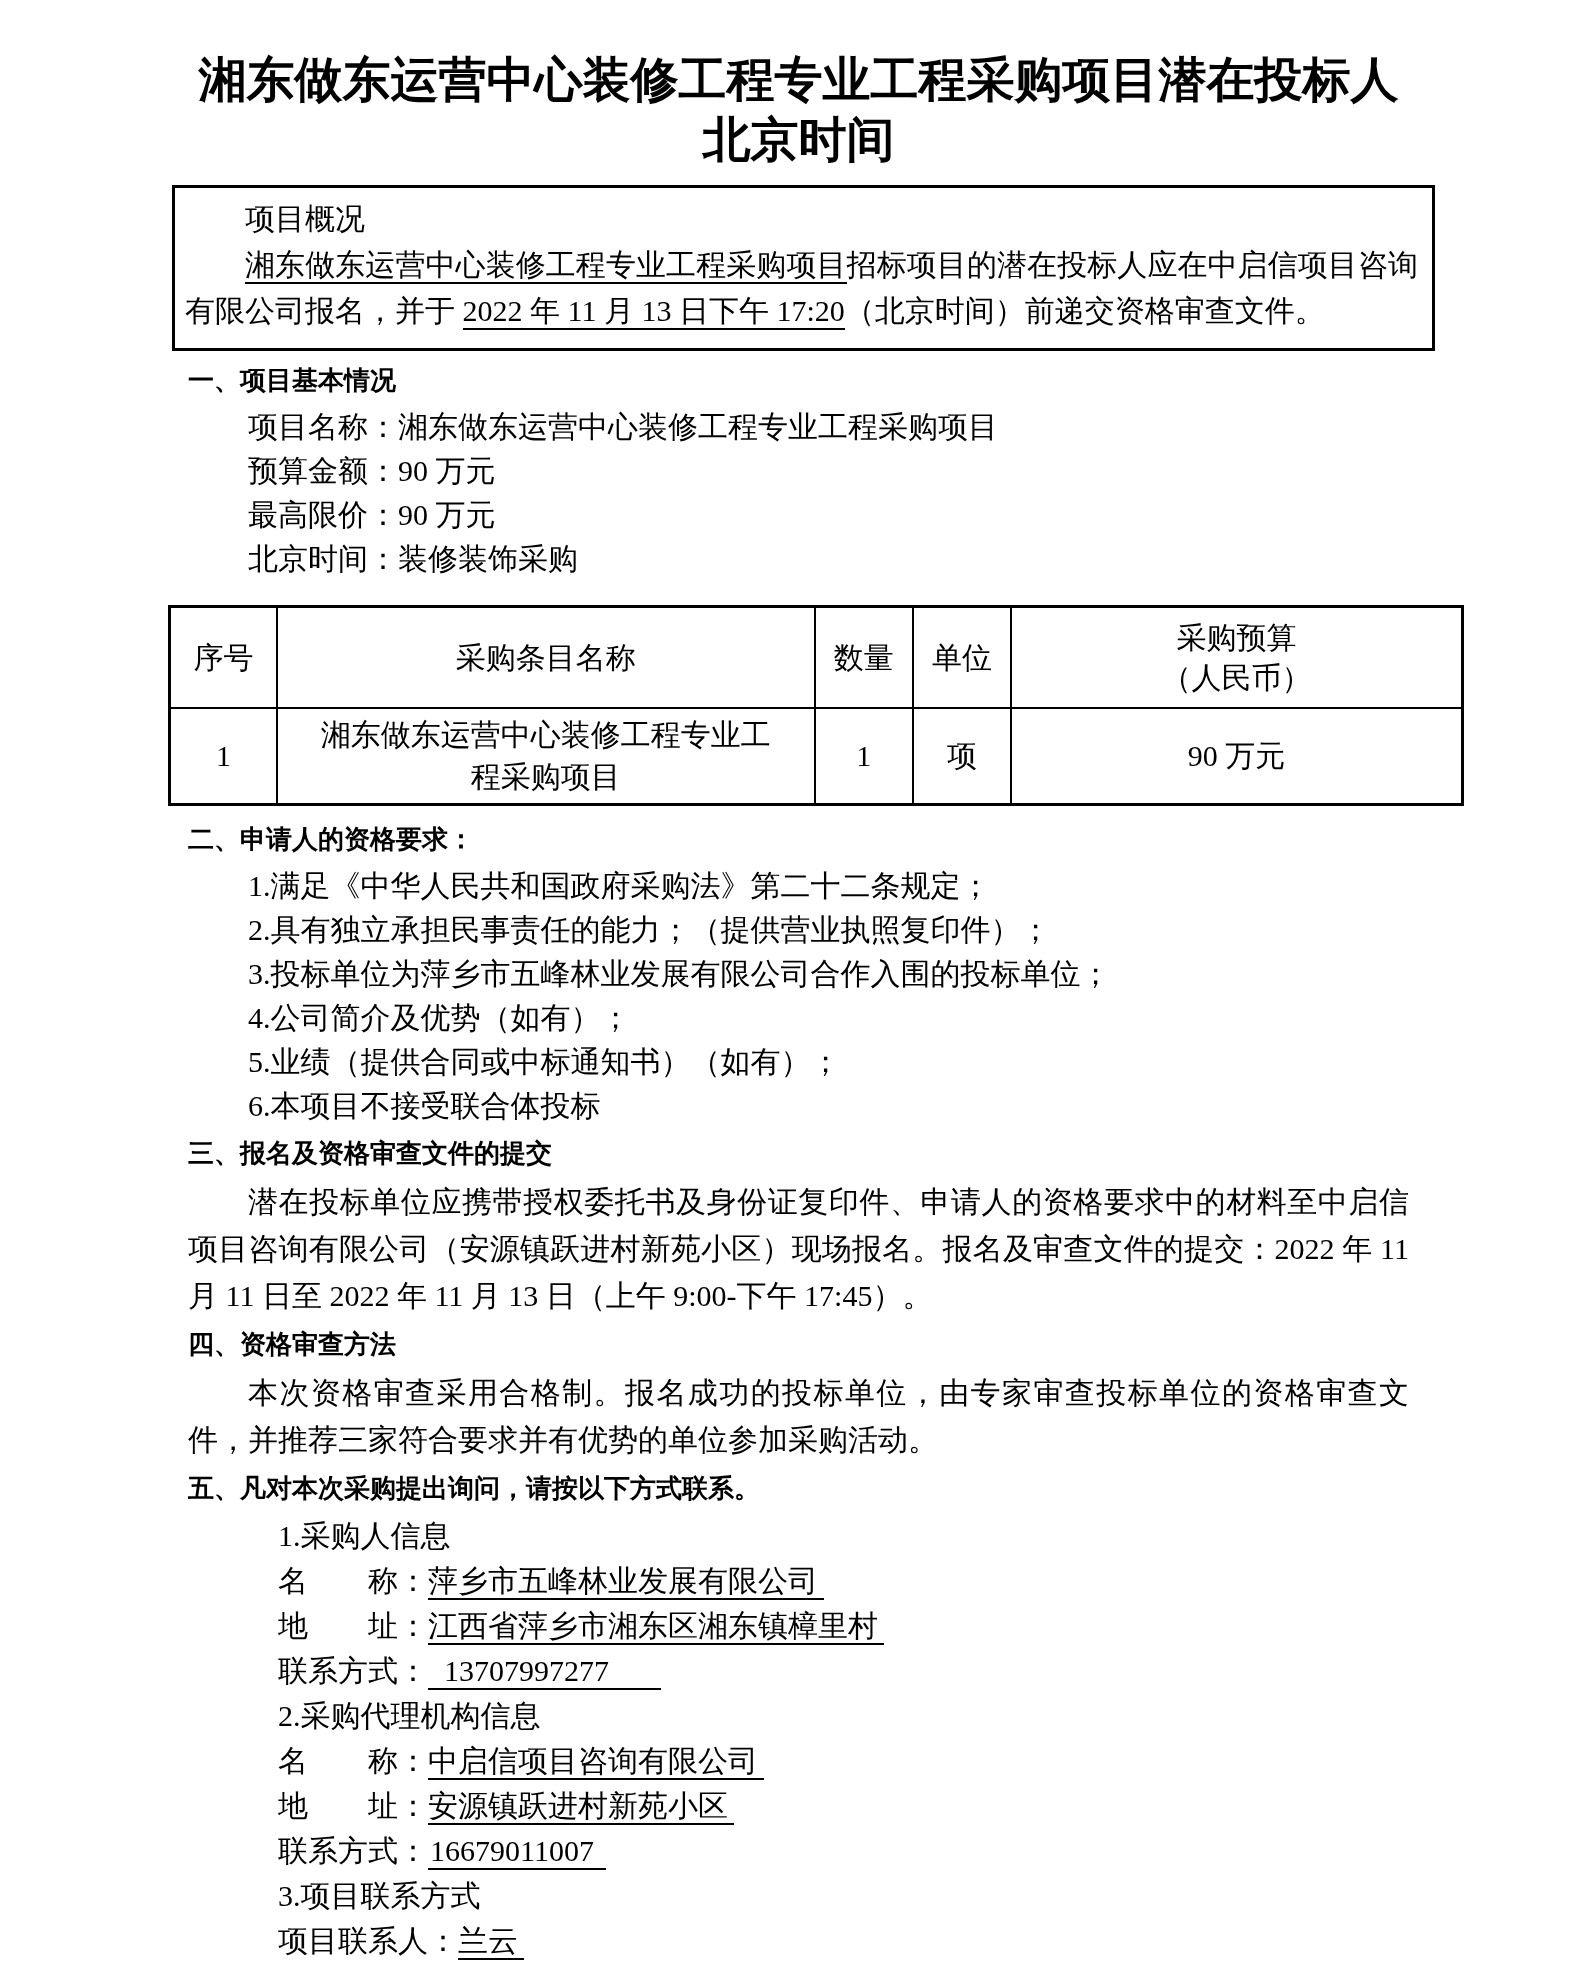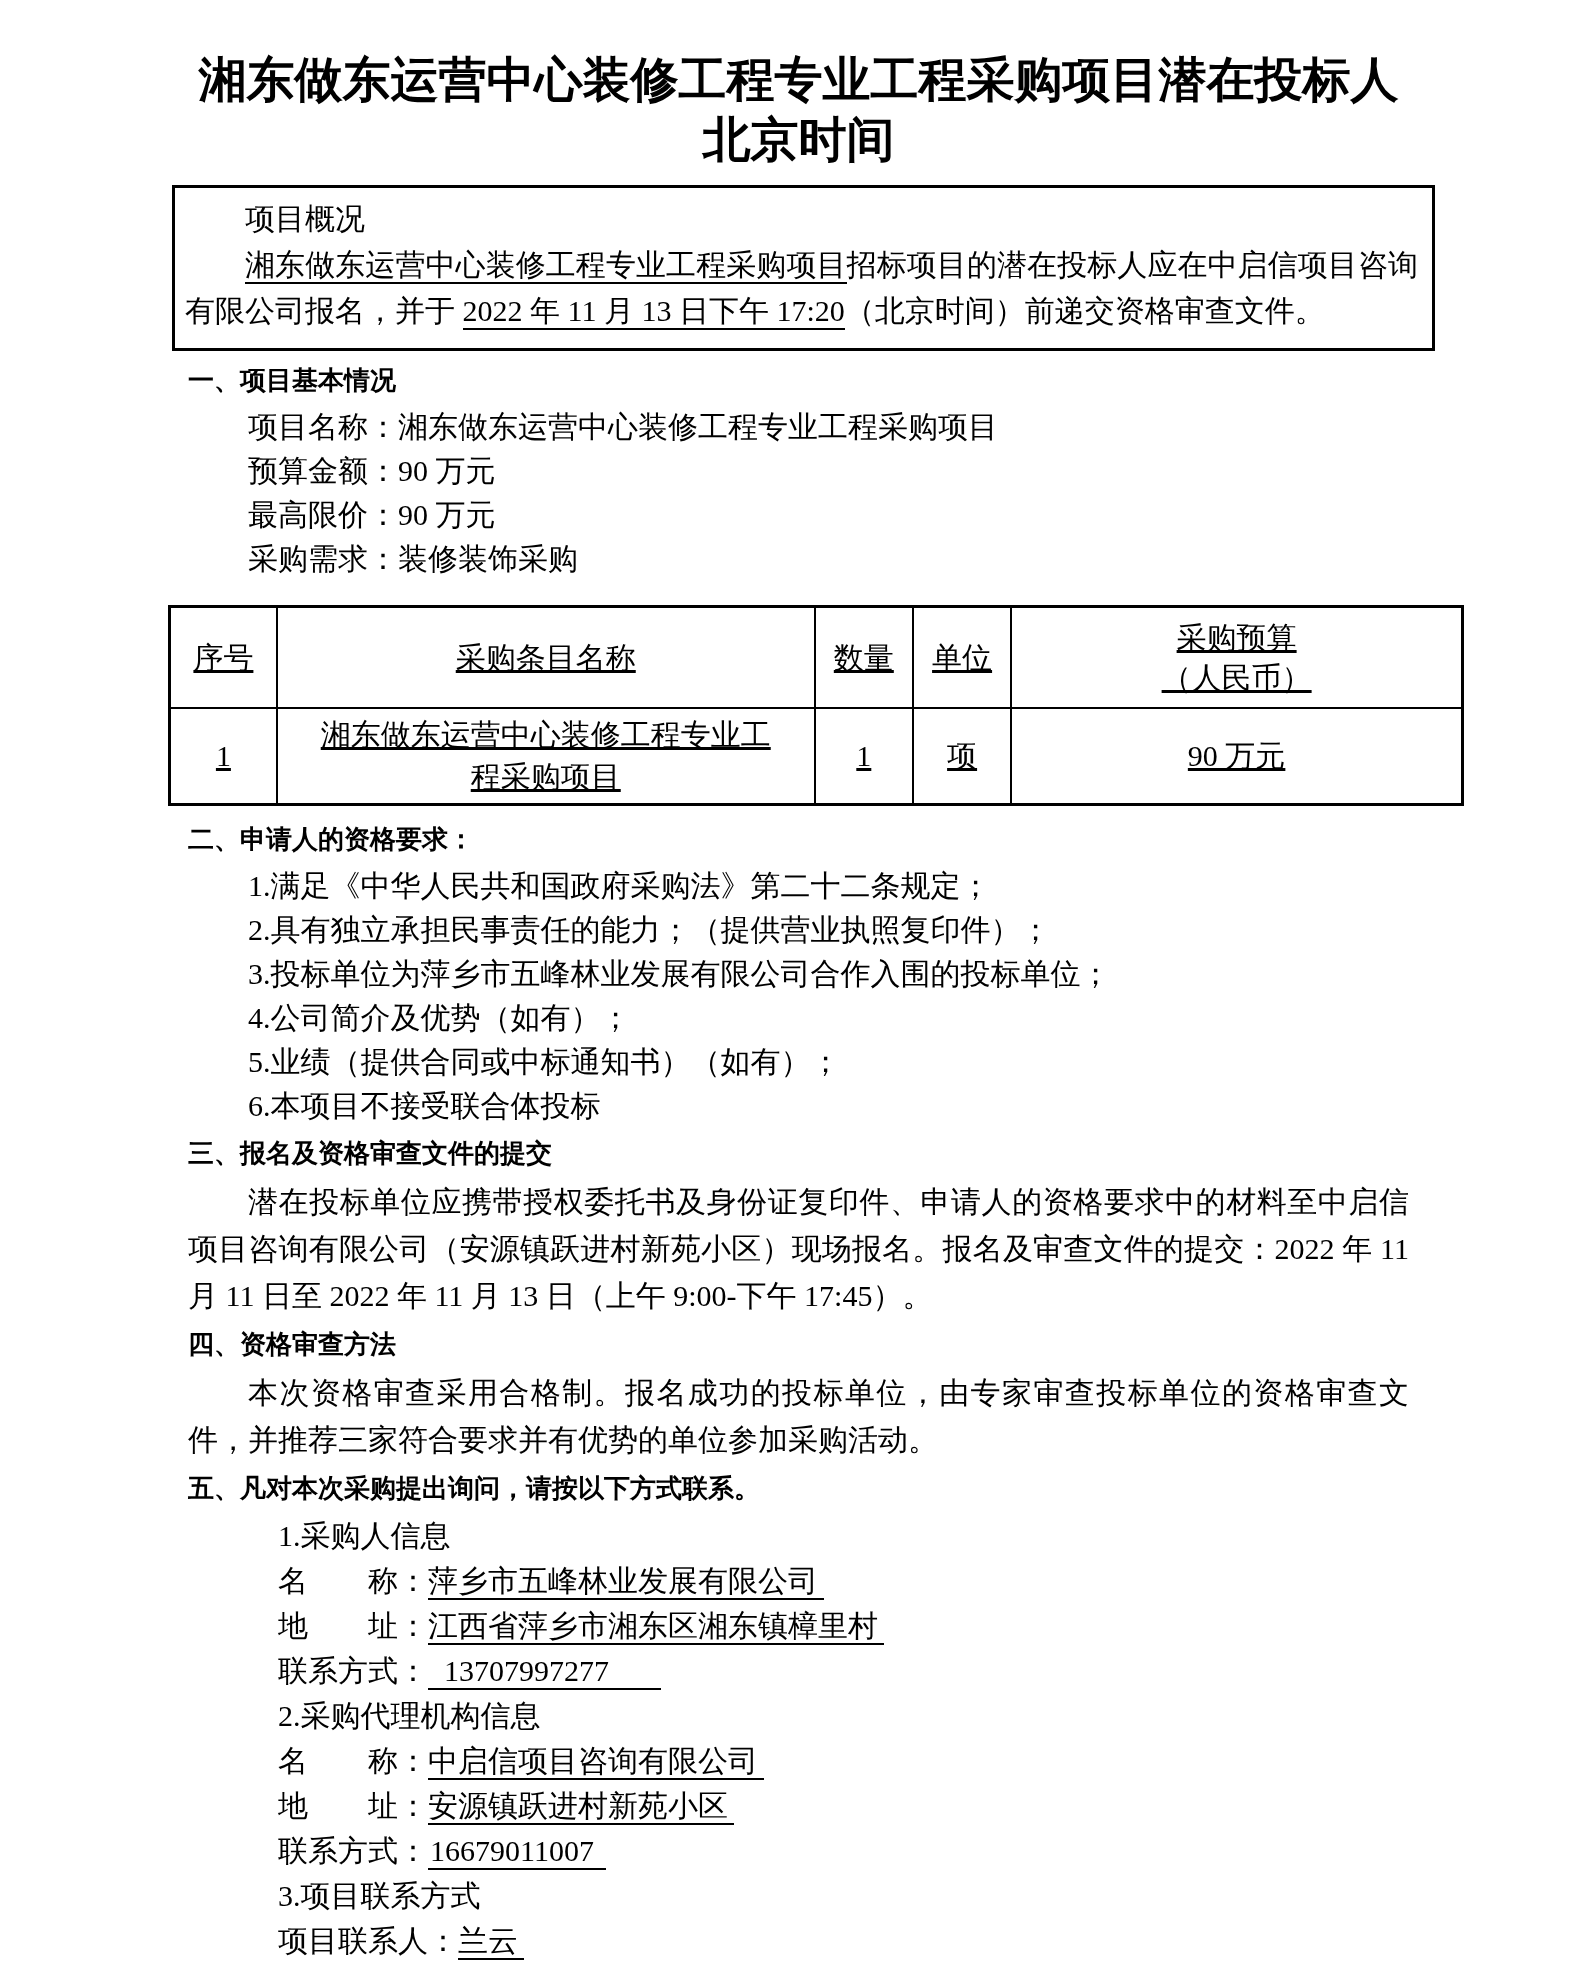--- a/index.html
+++ b/index.html
@@ -43,21 +43,21 @@
   h2.sec {
     font-family: "Liberation Sans", "DejaVu Sans", sans-serif;
     font-size: 26px;
     font-weight: 700;
     margin: 2px 0 2px 0;
     line-height: 46px;
   }
   .item  { margin: 0; line-height: 44px; text-indent: 2em; }
   .para  { margin: 0; line-height: 47px; text-indent: 2em; text-align: justify; }
 
-  .tbl-wrap { margin: 24px -55px 10px -20px; text-decoration: underline; }
+  .tbl-wrap { margin: 24px -55px 10px -20px; }
   table.grid {
     border-collapse: collapse;
     width: 100%;
     table-layout: fixed;
     border: 3px solid #000;
   }
   table.grid th, table.grid td {
     border: 2px solid #000;
     text-align: center;
     vertical-align: middle;
@@ -90,21 +90,21 @@
 
   <div class="box">
     <p>项目概况</p>
     <p><span class="ul">湘东做东运营中心装修工程专业工程采购项目</span><span>招标项目的潜在投标人应在中启信项目咨询有限公司报名，并于 </span><span class="ul">2022 年 11 月 13 日下午 17:20</span><span>（北京时间）前递交资格审查文件。</span></p>
   </div>
 
   <h2 class="sec">一、项目基本情况</h2>
   <p class="item">项目名称：湘东做东运营中心装修工程专业工程采购项目</p>
   <p class="item">预算金额：90 万元</p>
   <p class="item">最高限价：90 万元</p>
-  <p class="item">采购需求：装修装饰采购</p>
+  <p class="item">北京时间：装修装饰采购</p>
 
   <div class="tbl-wrap">
     <table class="grid">
       <colgroup>
         <col class="col-no">
           <col class="col-nm">
           <col class="col-qty">
           <col class="col-un">
           <col class="col-bd">
       </colgroup>

